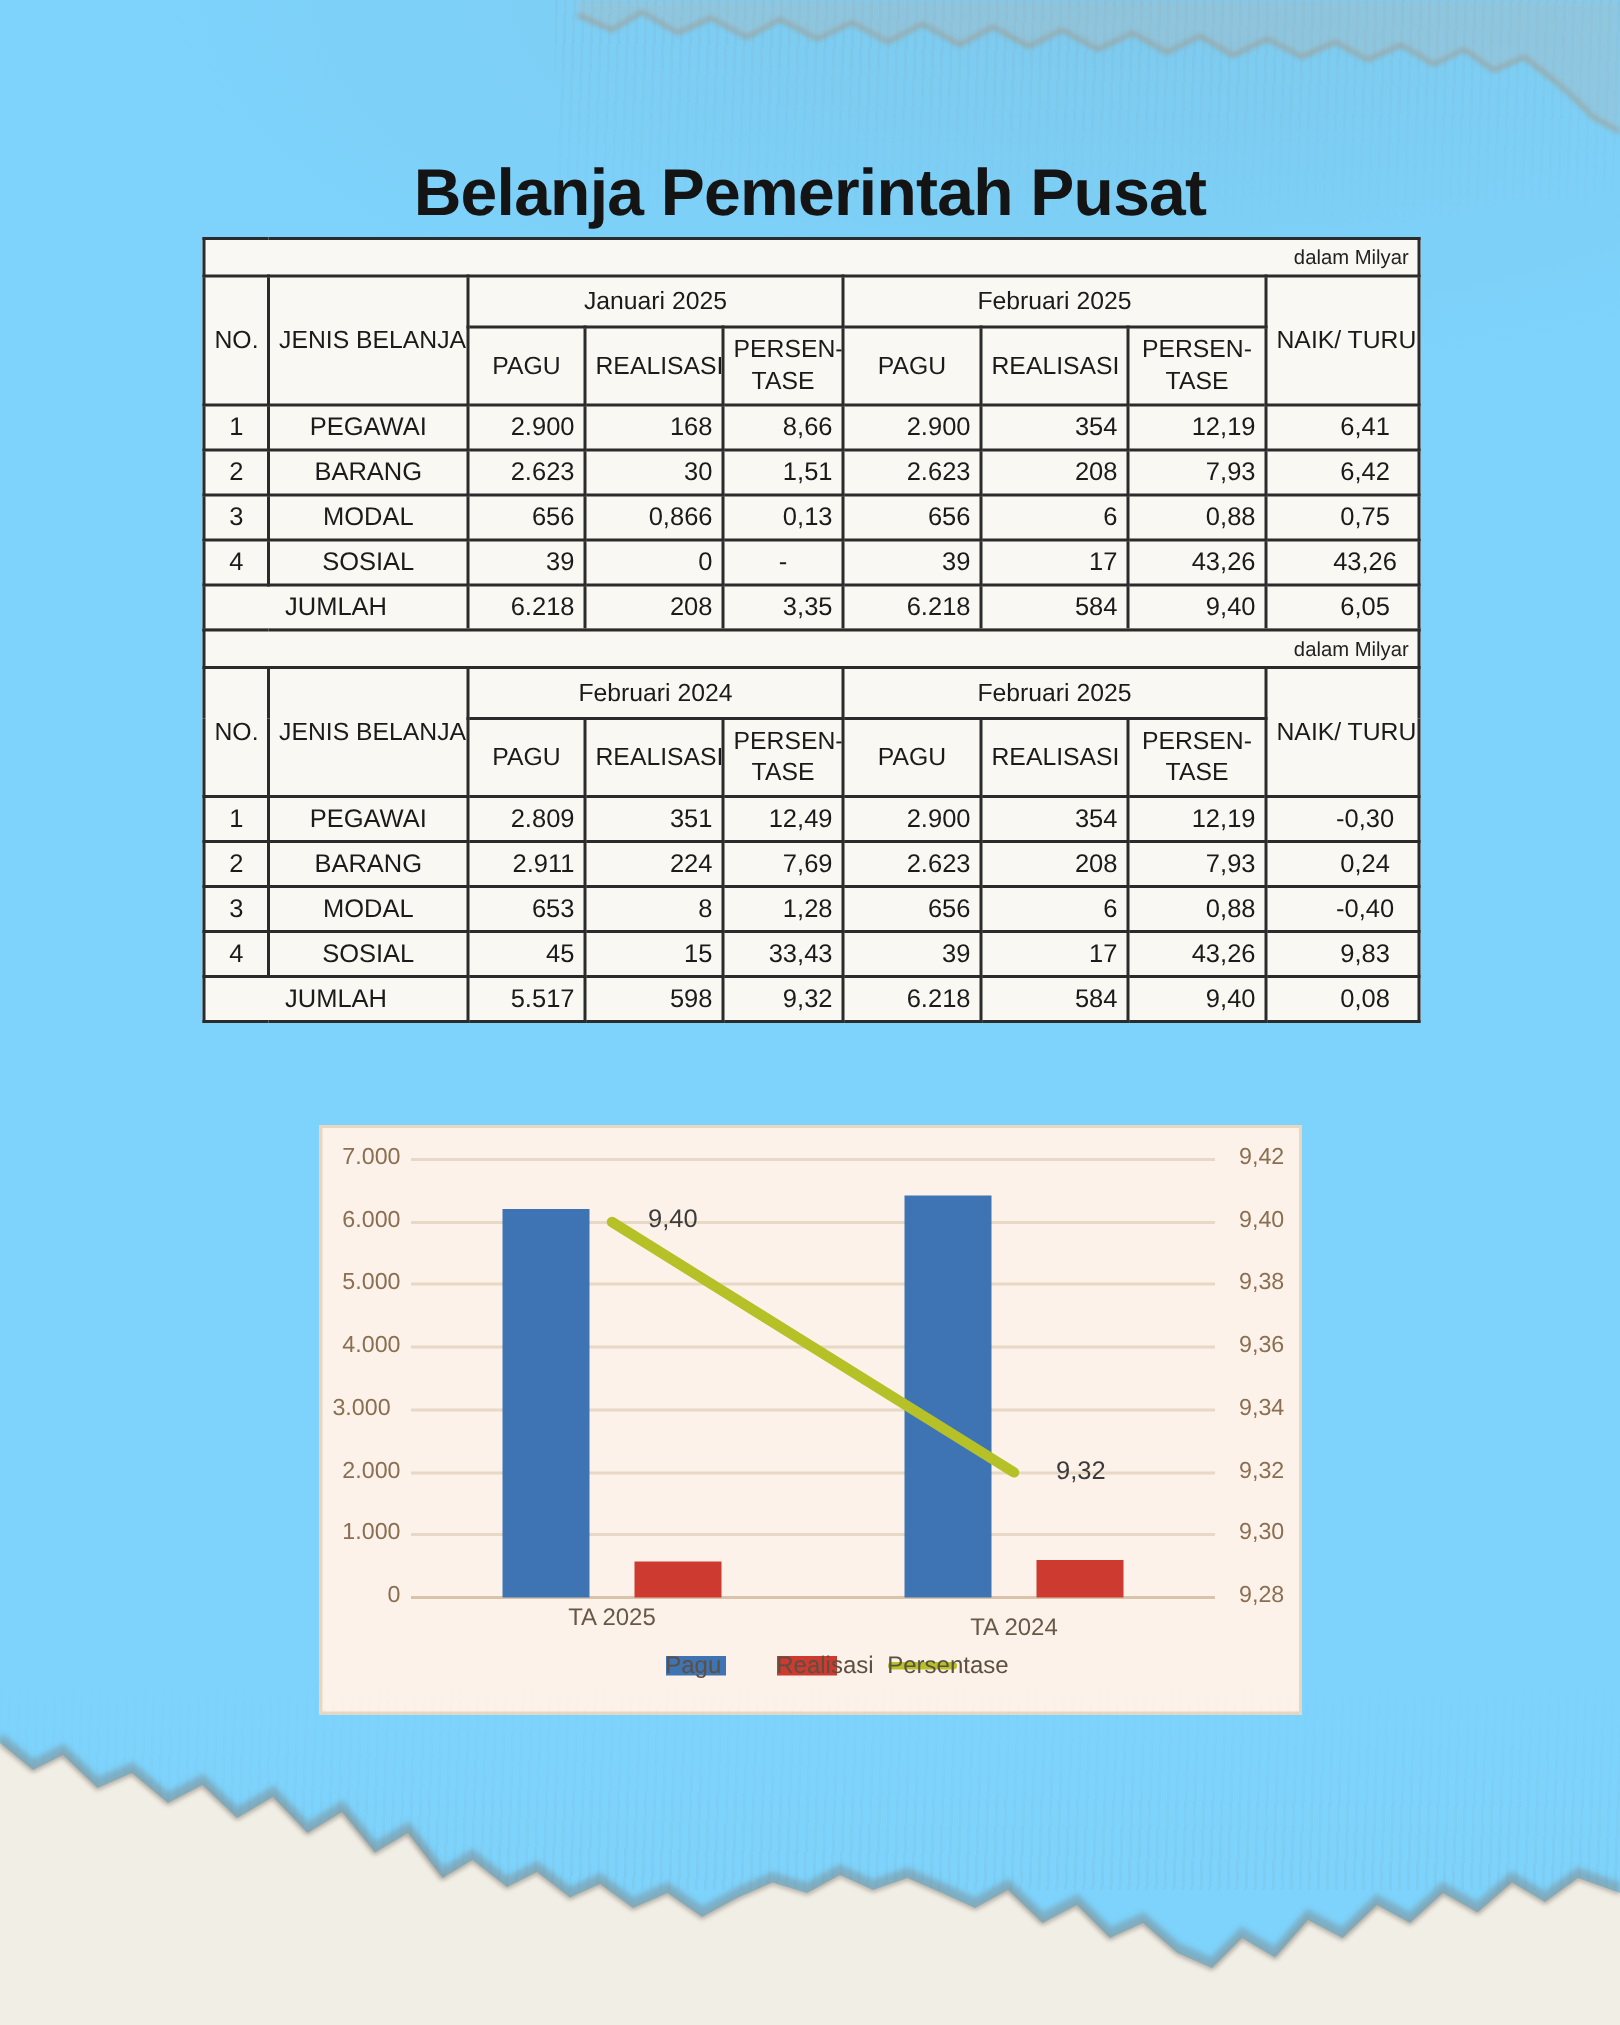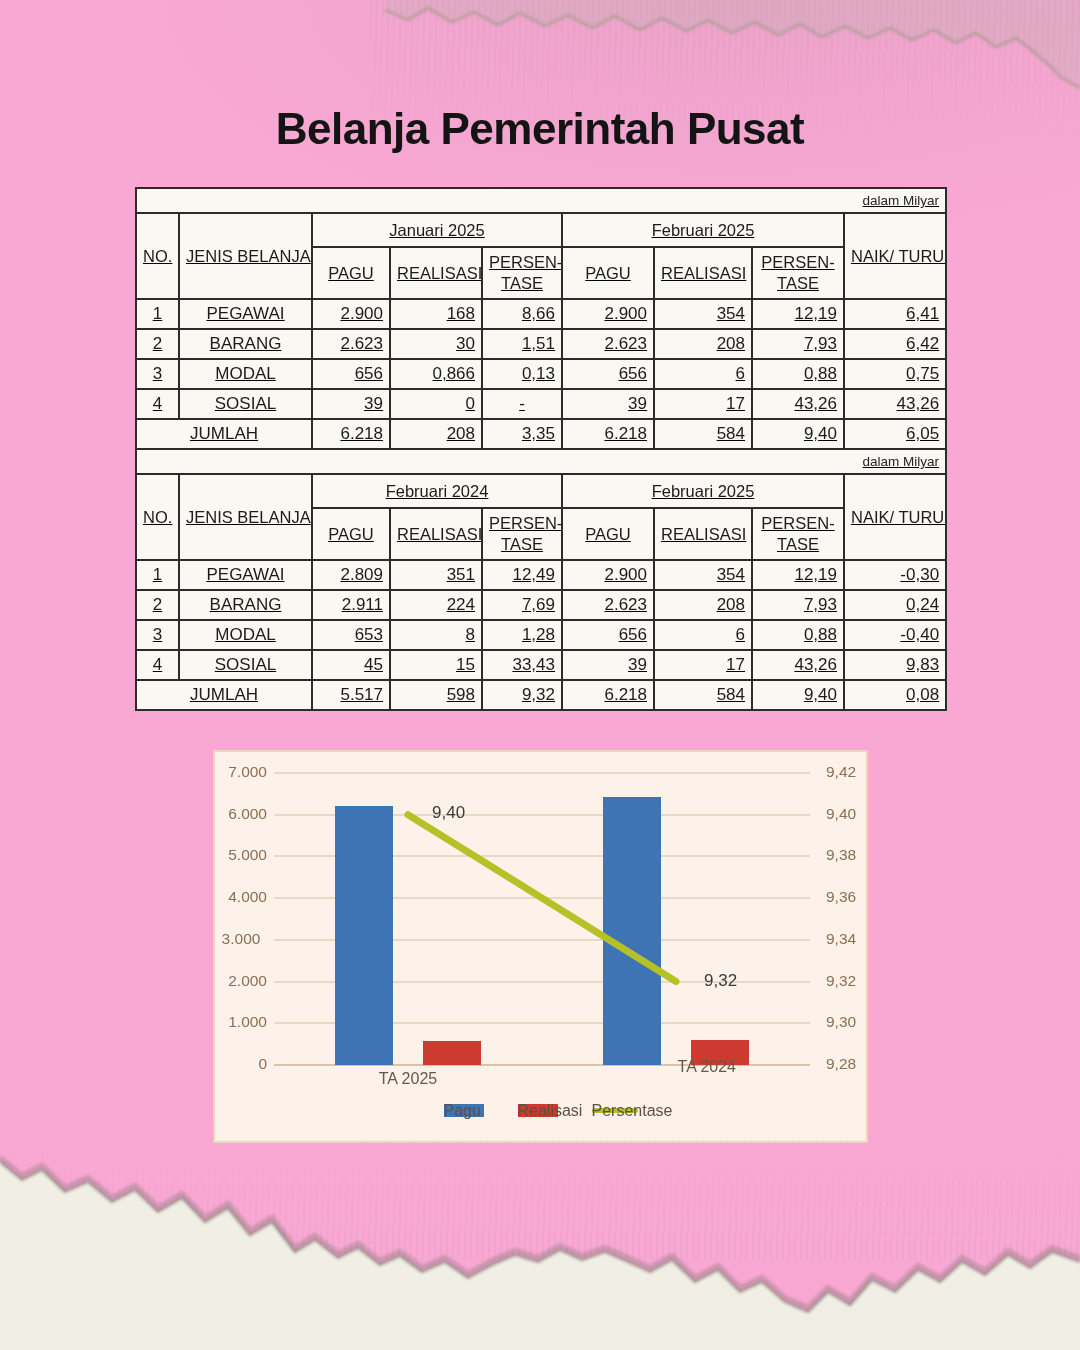--- a/index.html
+++ b/index.html
@@ -1,37 +1,37 @@
 <!DOCTYPE html>
 <html><head>
 <meta charset="utf-8">
 <style>
   html,body{margin:0;padding:0;}
   body{font-family:"Liberation Sans",sans-serif;background:#e8e6e0;}
-  .page{position:relative;width:1080px;height:1350px;background:#f9a8d4;overflow:hidden;}
+  .page{position:relative;width:1080px;height:1350px;background:#7dd3fc;overflow:hidden;}
 
   
   .title{position:absolute;top:104px;left:0;width:100%;margin:0;text-align:center;
          font-size:44px;font-weight:bold;color:#141414;letter-spacing:-.5px;}
 
   
-  .tables{position:absolute;left:135px;top:187px;width:810px;text-decoration:underline;}
+  .tables{position:absolute;left:135px;top:158px;width:810px;}
   table.fin{border-collapse:collapse;table-layout:fixed;width:810px;background:#f9f8f3;
             font-size:17px;color:#1b1b1b;}
   table.fin + table.fin{margin-top:-2px;}
   table.fin td{border:2px solid #2b2b2b;padding:0 6px;overflow:hidden;box-sizing:border-box;}
   td.note{height:25px;font-size:13.5px;text-align:right;color:#222;}
   td.hcell{text-align:center;font-size:16.5px;white-space:nowrap;padding:0 2px;}
   tr.grp{height:34px;}
   tr.sub{height:52px;}
   td.subcell{text-align:center;font-size:16.5px;white-space:pre-line;line-height:1.25;padding:0 2px;}
   tr.data{height:30px;}
   td.ctr{text-align:center;}
   td.num{text-align:right;}
-  td.num .flexcell{display:flex;justify-content:flex-end;align-items:center;width:100%;}
+  td.num .flexcell{display:flex;justify-content:center;align-items:center;width:100%;}
   td.num .flexcell .sign{padding-left:30px;}
 
   
   .chart{position:absolute;left:213px;top:750px;width:655px;height:393px;background:#fdf2e9;
          border:2px solid #ead6bf;box-sizing:border-box;}
   .chart *{position:absolute;}
   .gridline{height:2px;background:#e8d8c6;}
   .gridline.base{background:#d9c3ab;}
   .tickL{width:52px;text-align:right;font-size:15.5px;color:#8a6f53;}
   .tickR{width:54px;text-align:left;font-size:15.5px;color:#8a6f53;}
@@ -332,21 +332,21 @@
       <div class="tickL" style="left: 0px; top: 261.286px;">1.000</div>
       <div class="tickR" style="left: 611px; top: 261.286px;">9,30</div>
       <div class="gridline base" style="left: 59px; top: 312px; width: 536px;"></div>
       <div class="tickL" style="left: 0px; top: 303px;">0</div>
       <div class="tickR" style="left: 611px; top: 303px;">9,28</div>
       <div class="bar" style="left: 120px; top: 53.6206px; width: 58px; height: 259.379px; background: rgb(62, 116, 180);"></div>
       <div class="bar" style="left: 208px; top: 288.639px; width: 58px; height: 24.3611px; background: rgb(204, 58, 48);"></div>
       <div class="catlabel" style="left: 133px; top: 318px; width: 120px;">TA 2025</div>
       <div class="bar" style="left: 388px; top: 45.2777px; width: 58px; height: 267.722px; background: rgb(62, 116, 180);"></div>
       <div class="bar" style="left: 476px; top: 288.055px; width: 58px; height: 24.9451px; background: rgb(204, 58, 48);"></div>
-      <div class="catlabel" style="left: 401px; top: 306px; width: 120px; text-align: right;">TA 2024</div>
+      <div class="catlabel" style="left: 401px; top: 325px; width: 120px;">TA 2024</div>
       <svg width="655" height="393" viewBox="0 0 655 393" style="position: absolute; left: 0px; top: 0px;">
         <polyline points="193,62.71428571428466 461,229.571428571427" fill="none" stroke="#b5c127" stroke-width="7" stroke-linecap="round"></polyline>
       </svg>
       <div class="datalabel" style="left: 217px; top: 50.7143px;">9,40</div>
       <div class="datalabel" style="left: 489px; top: 218.571px;">9,32</div>
       <div class="legend" style="top: 352px;">
         <div class="item">
           <span class="sw sw-bar" style="background: rgb(62, 116, 180);"></span>
           <span>Pagu</span>
         </div>

